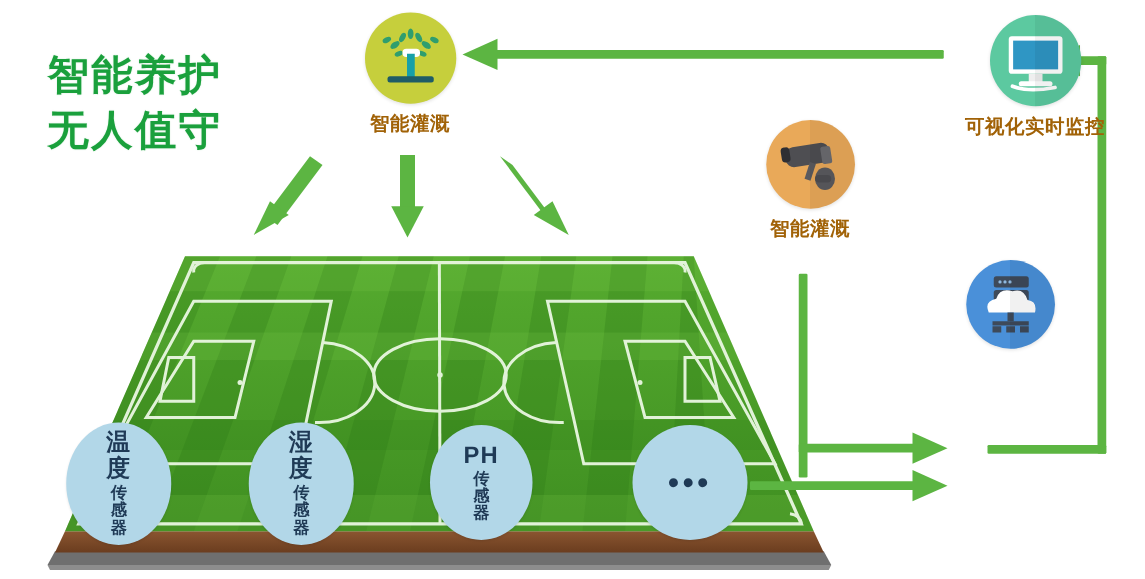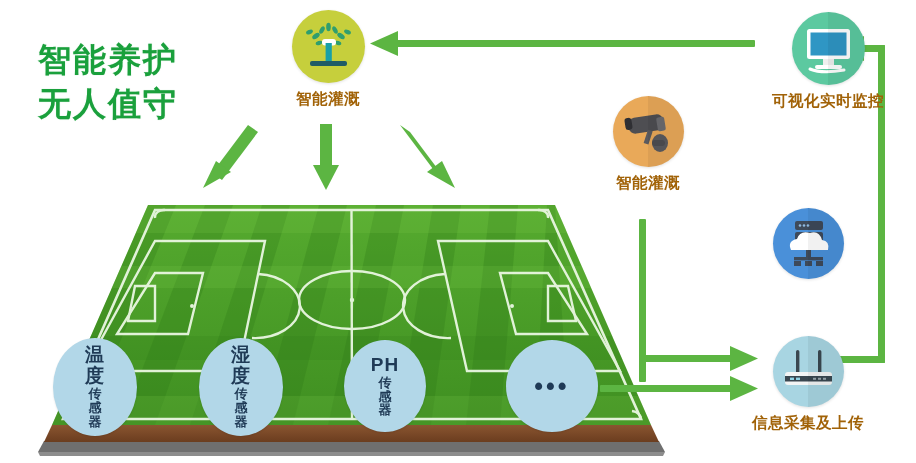--- a/index.html
+++ b/index.html
@@ -324,35 +324,14 @@
         <path d="M 18 42 q -4 -9 6 -11 q 3 -9 13 -6 q 9 -3 12 7 q 8 1 6 10 z" fill="#ffffff"></path>
         <rect x="33" y="42" width="5" height="7" fill="#3e4a5a"></rect>
         <rect x="21" y="49" width="29" height="3.4" fill="#3e4a5a"></rect>
         <rect x="21" y="53" width="7" height="5" fill="#3e4a5a"></rect>
         <rect x="32" y="53" width="7" height="5" fill="#3e4a5a"></rect>
         <rect x="43" y="53" width="7" height="5" fill="#3e4a5a"></rect>
       </svg>
     </div>
   </div>
 
-  <div class="node" id="node-router">
-    <div class="disc">
-      <div class="shade"></div>
-      <svg width="71" height="71" viewBox="0 0 71 71" xmlns="http://www.w3.org/2000/svg">
-        <rect x="23" y="14" width="3.4" height="24" rx="1.7" fill="#3a4750"></rect>
-        <rect x="45" y="14" width="3.4" height="24" rx="1.7" fill="#3a4750"></rect>
-        <rect x="12" y="36" width="47" height="13" rx="3" fill="#f2f4f4"></rect>
-        <rect x="12" y="40" width="47" height="5.5" fill="#3a4750"></rect>
-        <g fill="#8fd3e6">
-          <rect x="17" y="41.6" width="4" height="2.4"></rect>
-          <rect x="23" y="41.6" width="4" height="2.4"></rect>
-        </g>
-        <g fill="#9aa7ad">
-          <rect x="40" y="41.8" width="3" height="2"></rect>
-          <rect x="45" y="41.8" width="3" height="2"></rect>
-          <rect x="50" y="41.8" width="3" height="2"></rect>
-        </g>
-      </svg>
-    </div>
-    <div class="caption">信息采集及上传</div>
-  </div>
 
 </div>
 
 </body></html>

